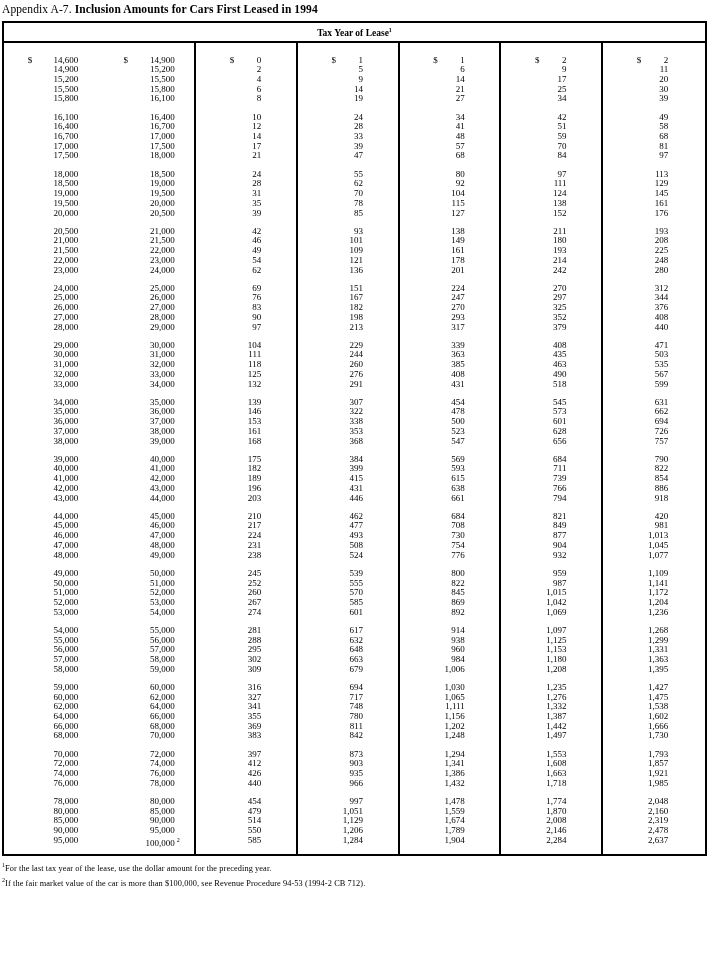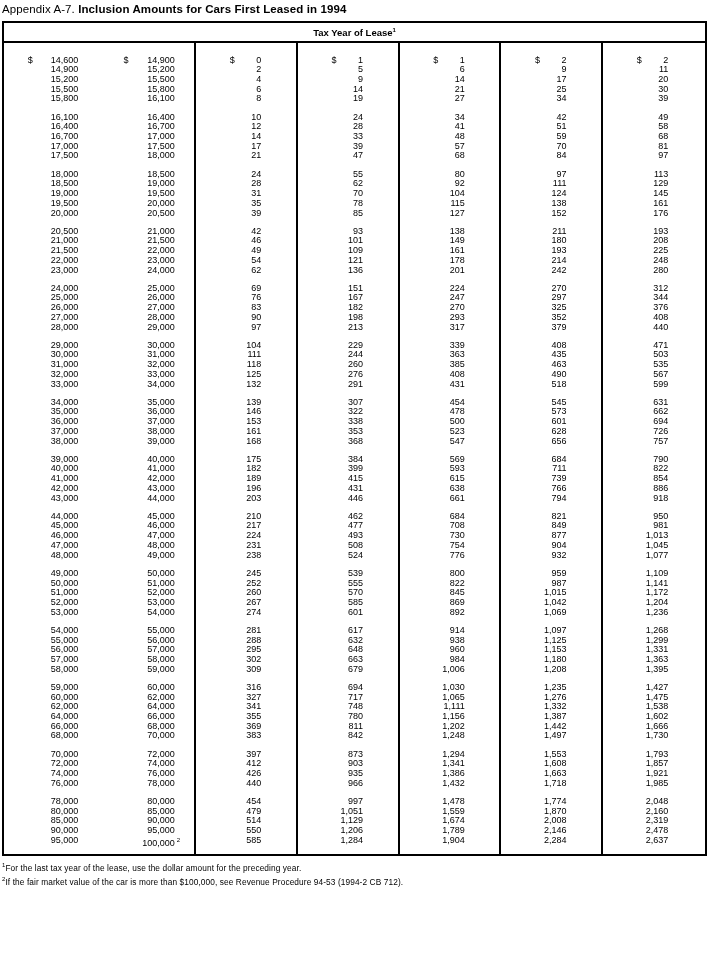--- a/index.html
+++ b/index.html
@@ -2,21 +2,21 @@
 <html><head>
 <meta charset="utf-8">
 <style>
   * { box-sizing: border-box; }
   html,body { margin:0; padding:0; }
   body {
     width:721px; height:963px; background:#ffffff; color:#000;
     font-family:"Liberation Sans", sans-serif;
     -webkit-font-smoothing:antialiased;
   }
-  .page { position:relative; padding:2px 0 0 2px; }
+  .page { position:relative; padding:2px 0 0 2px;font-family:Liberation Serif, serif; }
 
   .title { font-size:11.5px; line-height:14px; padding:0 0 5px 0; letter-spacing:0.1px; }
   .title .main { font-weight:bold; }
 
   .inclusion-table { width:705px; border:2px solid #000; }
 
   
   .thead1 { display:flex; border-bottom:2px solid #000; }
   .thead1 .h { text-align:center; font-weight:bold; font-size:9.5px; padding:4px 0 3px; }
   .h-fmv { width:27.4%; border-right:2px solid #000; }
@@ -460,21 +460,21 @@
           </div>
         </div>
         <div class="group">
           <div class="tr">
             <div class="td c-over"><span class="num">44,000</span></div>
             <div class="td c-notover"><span class="num">45,000</span></div>
             <div class="td c-year"><span class="num">210</span></div>
             <div class="td c-year"><span class="num">462</span></div>
             <div class="td c-year"><span class="num">684</span></div>
             <div class="td c-year"><span class="num">821</span></div>
-            <div class="td c-year"><span class="num">950</span></div>
+            <div class="td c-year"><span class="num">420</span></div>
           </div>
           <div class="tr">
             <div class="td c-over"><span class="num">45,000</span></div>
             <div class="td c-notover"><span class="num">46,000</span></div>
             <div class="td c-year"><span class="num">217</span></div>
             <div class="td c-year"><span class="num">477</span></div>
             <div class="td c-year"><span class="num">708</span></div>
             <div class="td c-year"><span class="num">849</span></div>
             <div class="td c-year"><span class="num">981</span></div>
           </div>

